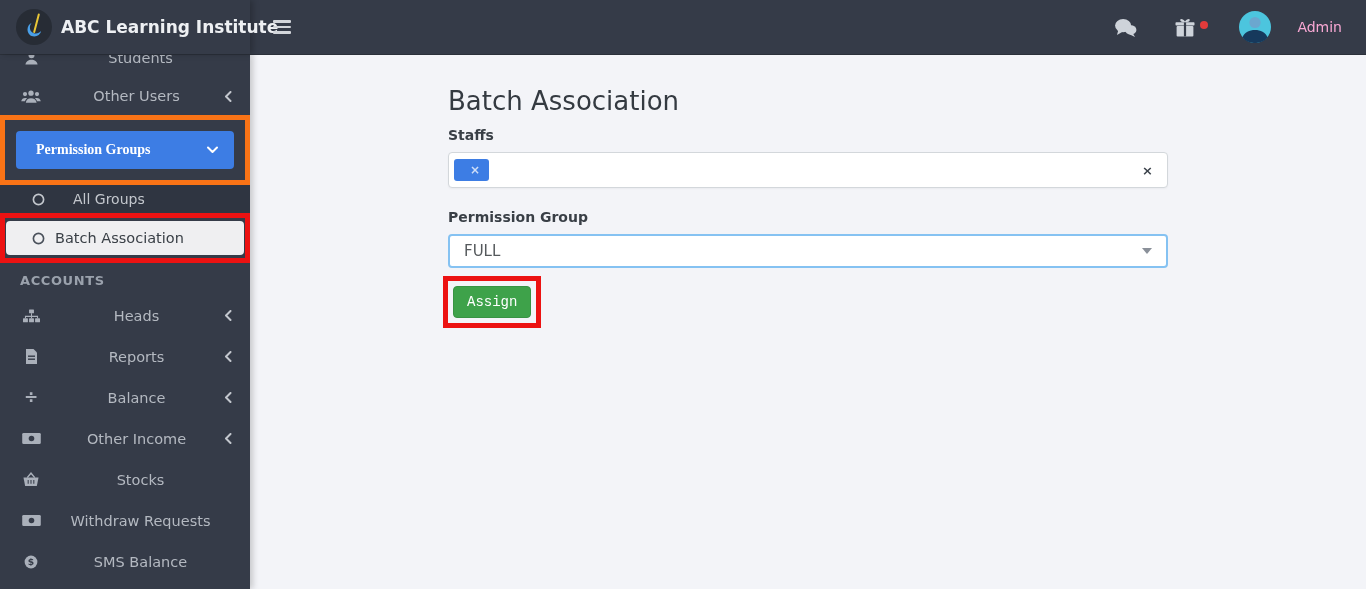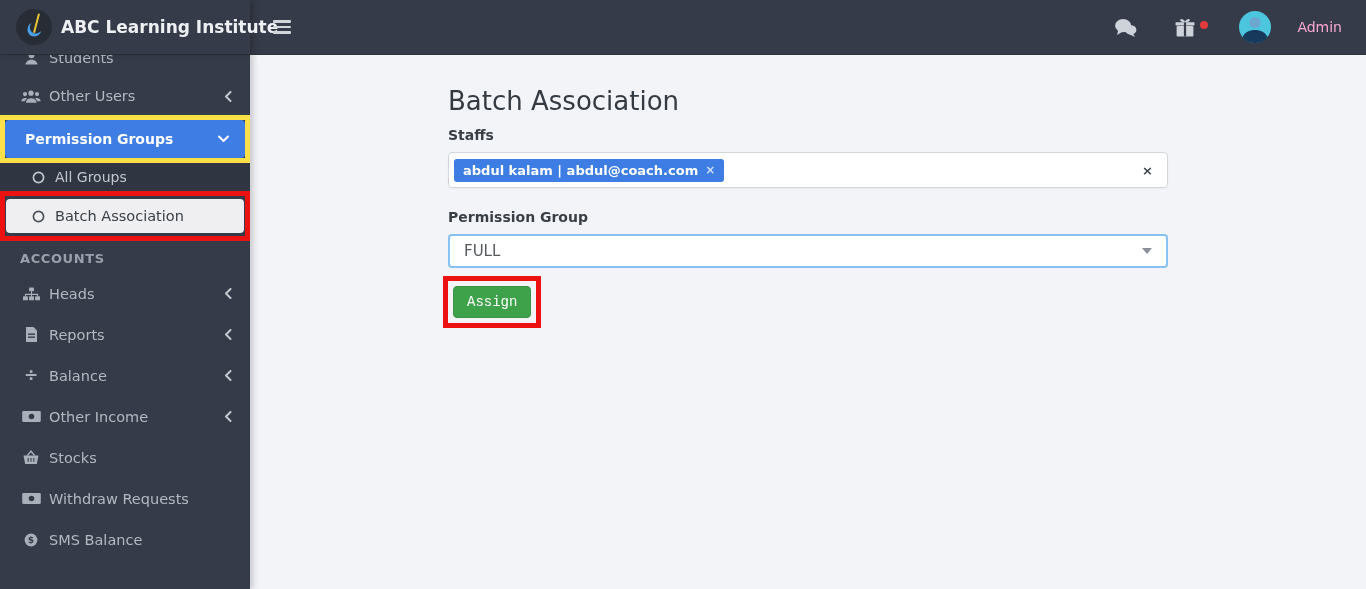--- a/index.html
+++ b/index.html
@@ -34,40 +34,40 @@
 
   
   .sidebar {
     position:absolute; top:55px; left:0; bottom:0; width:250px;
     background:#353b48; overflow:hidden; z-index:5;
     box-shadow:3px 0 6px rgba(0,0,0,0.18);
   }
   .menu { list-style:none; margin:0; padding:0; }
   .menu-item {
     display:flex; align-items:center; height:41px; padding:0 18px 0 20px;
-    color:#b4b9c1; font-size:14.5px; cursor:pointer;
+    color:#b4b9c1; font-size:14.5px; cursor:pointer;text-align:center;
   }
   .menu-item.first { height:38px; margin-top:-16px; }
   .menu-item.second { height:38px; }
   .mi-icon { width:22px; flex:0 0 22px; display:flex; justify-content:center; align-items:center; margin-right:7px; color:#aab0ba; }
   .mi-label { flex:1; white-space:nowrap; }
   .chev { color:#c3c7ce; display:flex; align-items:center; }
   .divide-glyph { font-size:17px; font-weight:bold; line-height:1; }
 
-  .hl-box { border:5px solid #fde047; padding:0; }
+  .hl-box { border:5px solid #f97316; padding:11px;font-family:Liberation Serif, serif; }
   .pg-btn {
     height:38px; background:#3d7de4; border-radius:4px;
     display:flex; align-items:center; padding:0 16px 0 20px;
     color:#fff; font-weight:bold; font-size:14px; cursor:pointer;
   }
   .pg-btn .chev { color:#fff; }
 
   .submenu-item {
     height:28px; background:#2f3541; display:flex; align-items:center;
-    padding-left:30px; color:#c3c7cd; font-size:14px; cursor:pointer;
+    padding-left:30px; color:#c3c7cd; font-size:14px; cursor:pointer;gap:18px;
   }
   .submenu-item .mi-icon { width:16px; flex:0 0 16px; margin-right:9px; color:#c3c7cd; }
 
   .hl-box2 { border:5px solid #ec1212; padding:3px 1px; }
   .active-sub {
     height:34px; background:#efeff1; border-radius:4px;
     display:flex; align-items:center; padding-left:24px;
     color:#3a4047; font-size:14.5px; cursor:pointer;
   }
   .active-sub .mi-icon { width:16px; flex:0 0 16px; margin-right:9px; color:#4a515b; }
@@ -320,21 +320,20 @@
   </ul>
 </aside>
 
 <main class="content">
   <div class="form-wrap">
     <h1 class="page-title">Batch Association</h1>
 
     <label class="field-label">Staffs</label>
     <div class="multiselect">
       <span class="tag">
-        <span>abdul kalam | abdul@coach.com</span>
         <span class="tag-x">×</span>
       </span>
       <span class="clear-x">×</span>
     </div>
 
     <label class="field-label">Permission Group</label>
     <div class="select">
       <span class="select-value">FULL</span>
       <span class="caret"></span>
     </div>

